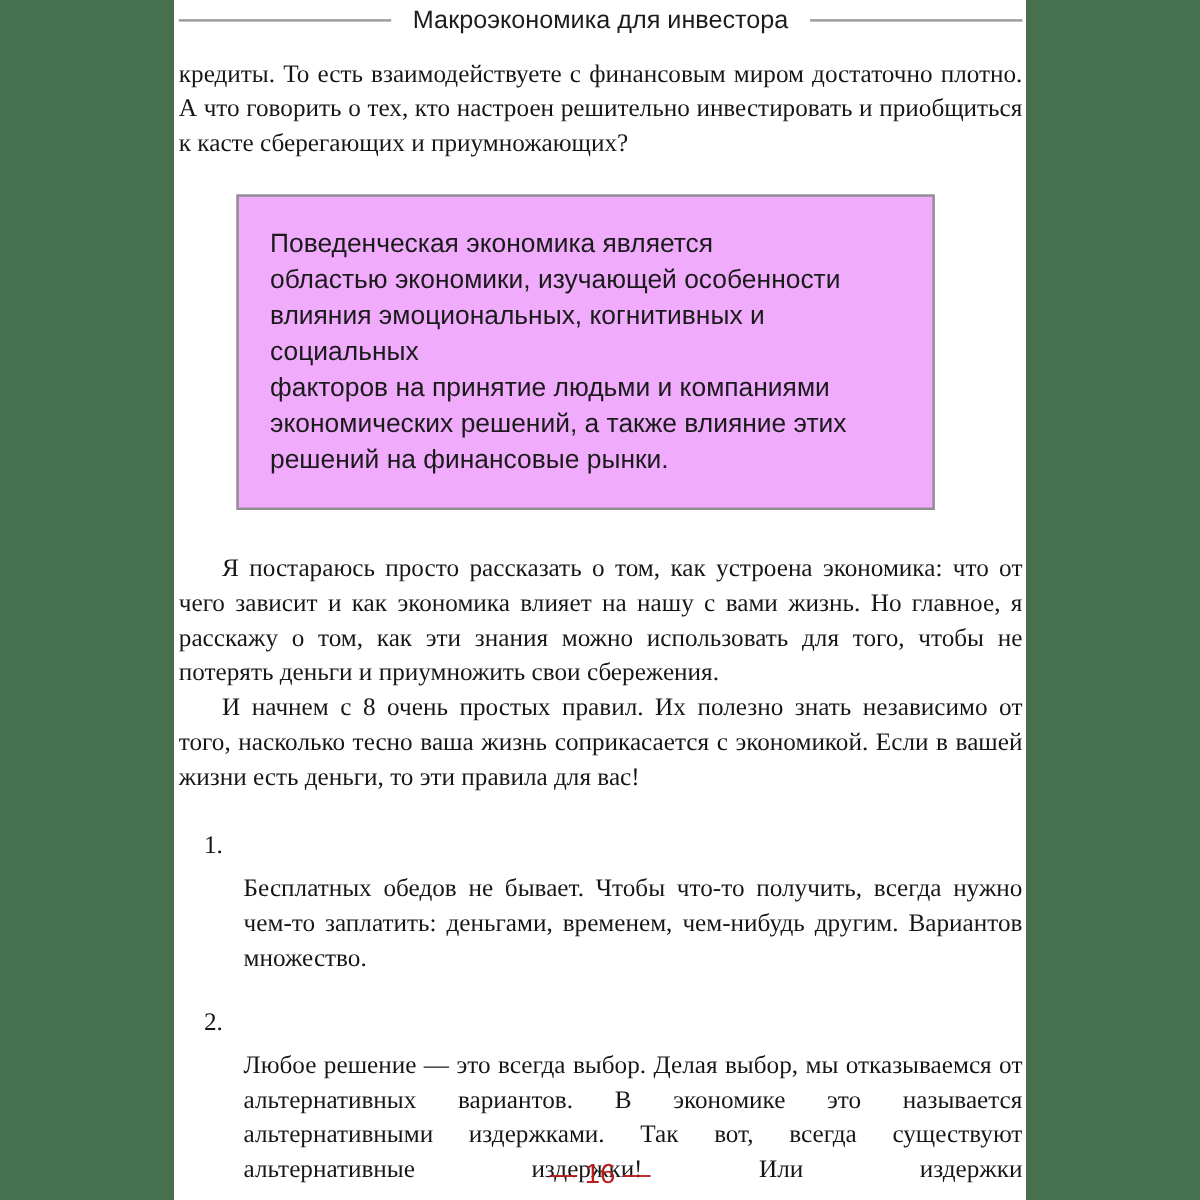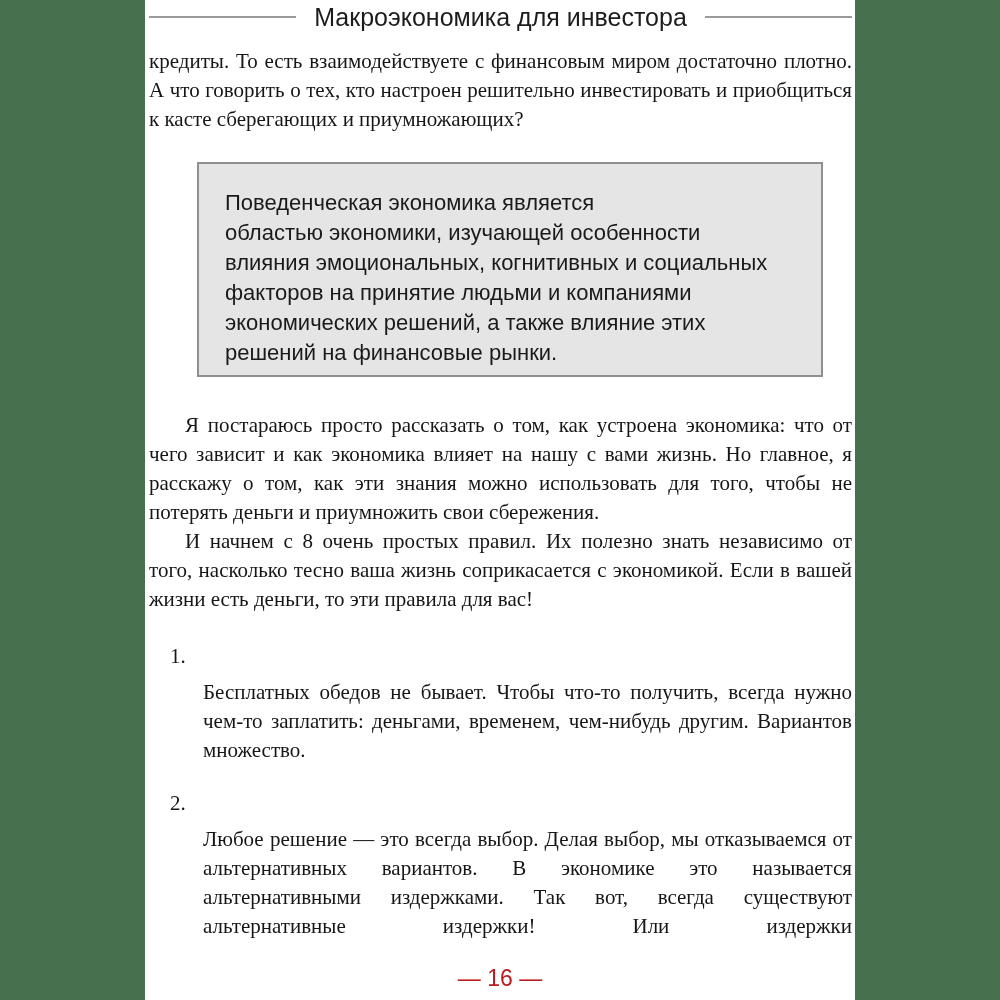--- a/index.html
+++ b/index.html
@@ -25,36 +25,36 @@
     padding:4px 3px 0 4px;
   }
   
   .running-header{
     display:flex;align-items:center;gap:18px;
     height:26px;margin-bottom:17px;
   }
   .running-header .rule{flex:1;height:2px;background:var(--rule-gray);}
   .running-header .title{
     font-family:"Liberation Sans", sans-serif;
-    font-size:25px;line-height:24px;color:#1c1c1c;
+    font-size:21px;line-height:24px;color:#1c1c1c;
     white-space:nowrap;
   }
   
   .para{
     font-size:21px;line-height:29px;
     text-align:justify;text-indent:36px;
   }
   .para.noindent{text-indent:0;}
   
   .callout{
     margin:28px 0 34px 48px;
-    width:626px;
+    width:582px;
     border:2px solid var(--box-border);
-    padding:24px 20px 7px 26px;
-    background:#e5e5e5;
+    padding:24px 20px 25px 26px;
+    background:#f0abfc;
   }
   .callout-text{
     font-family:"Liberation Sans", sans-serif;
     font-size:22px;line-height:30px;color:#1a1a1a;
     white-space:pre-line;
   }
   
   .rules-list{margin-top:28px;}
   .list-item{display:flex;margin-bottom:24px;}
   .list-item .num{

